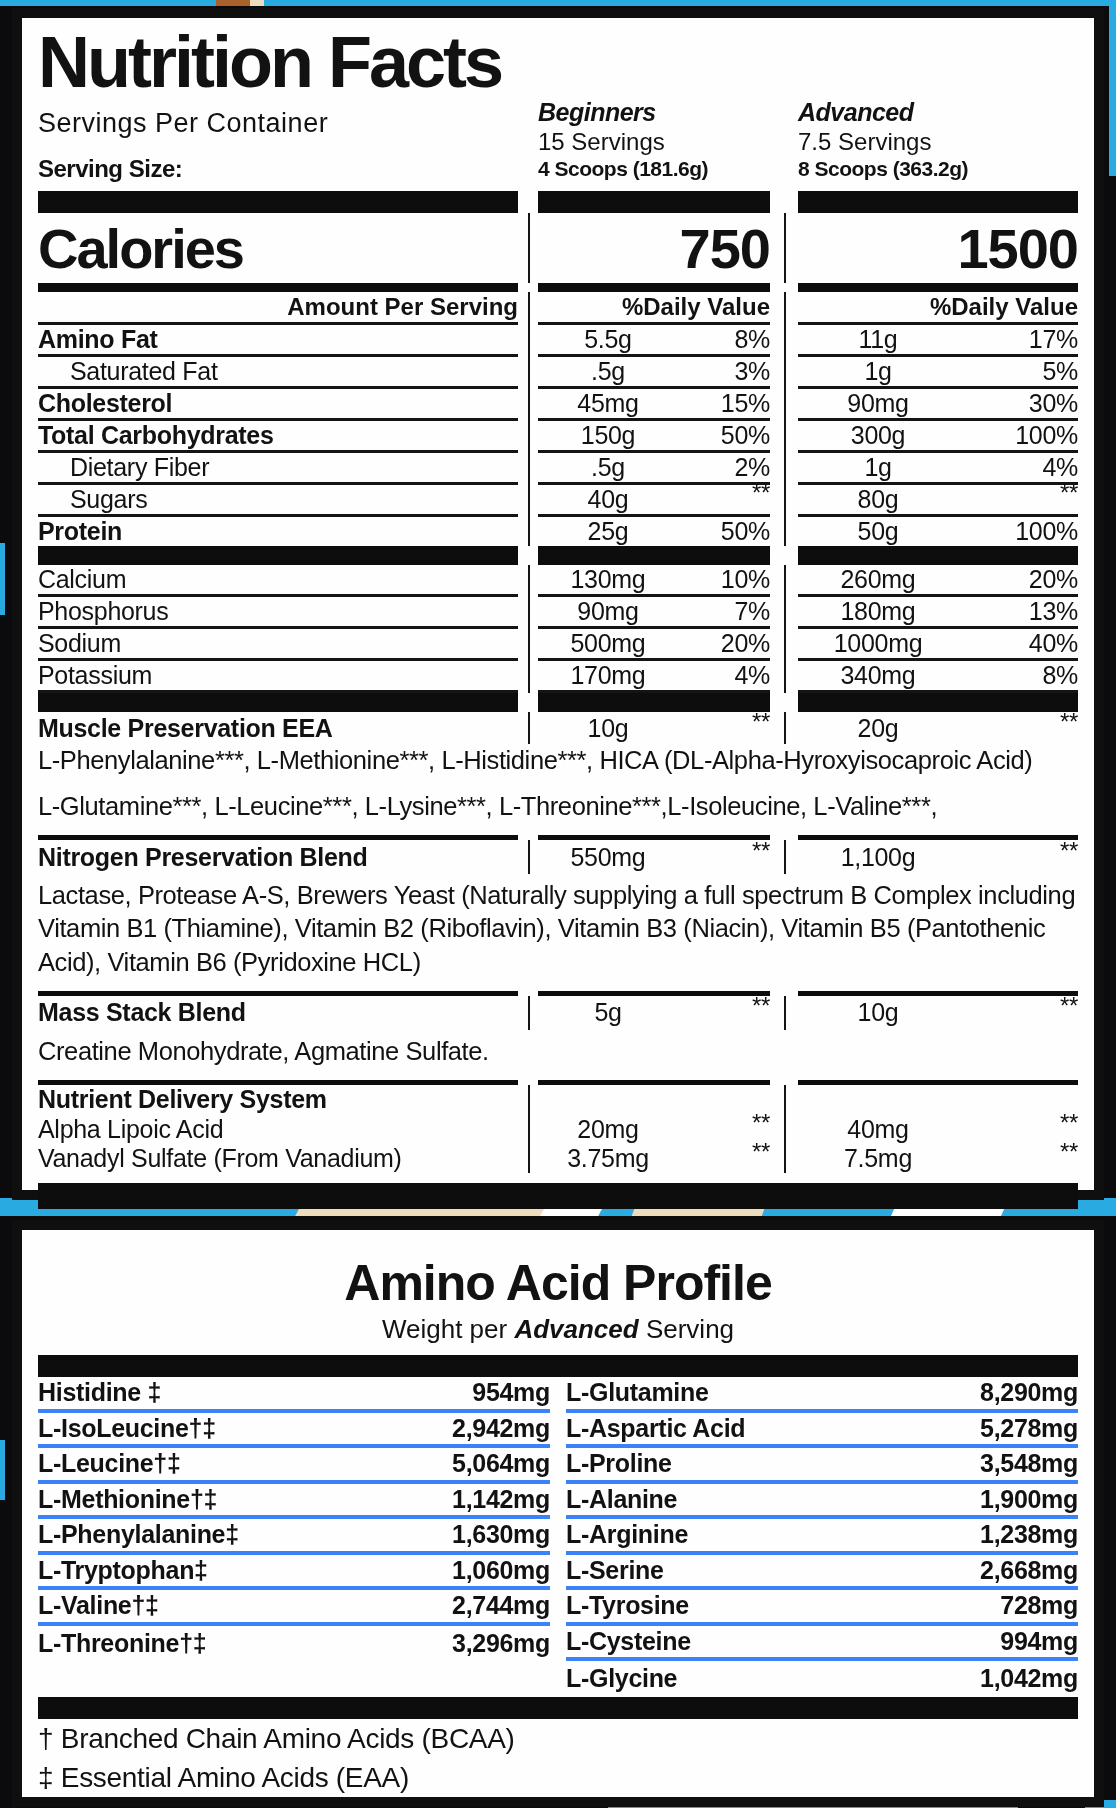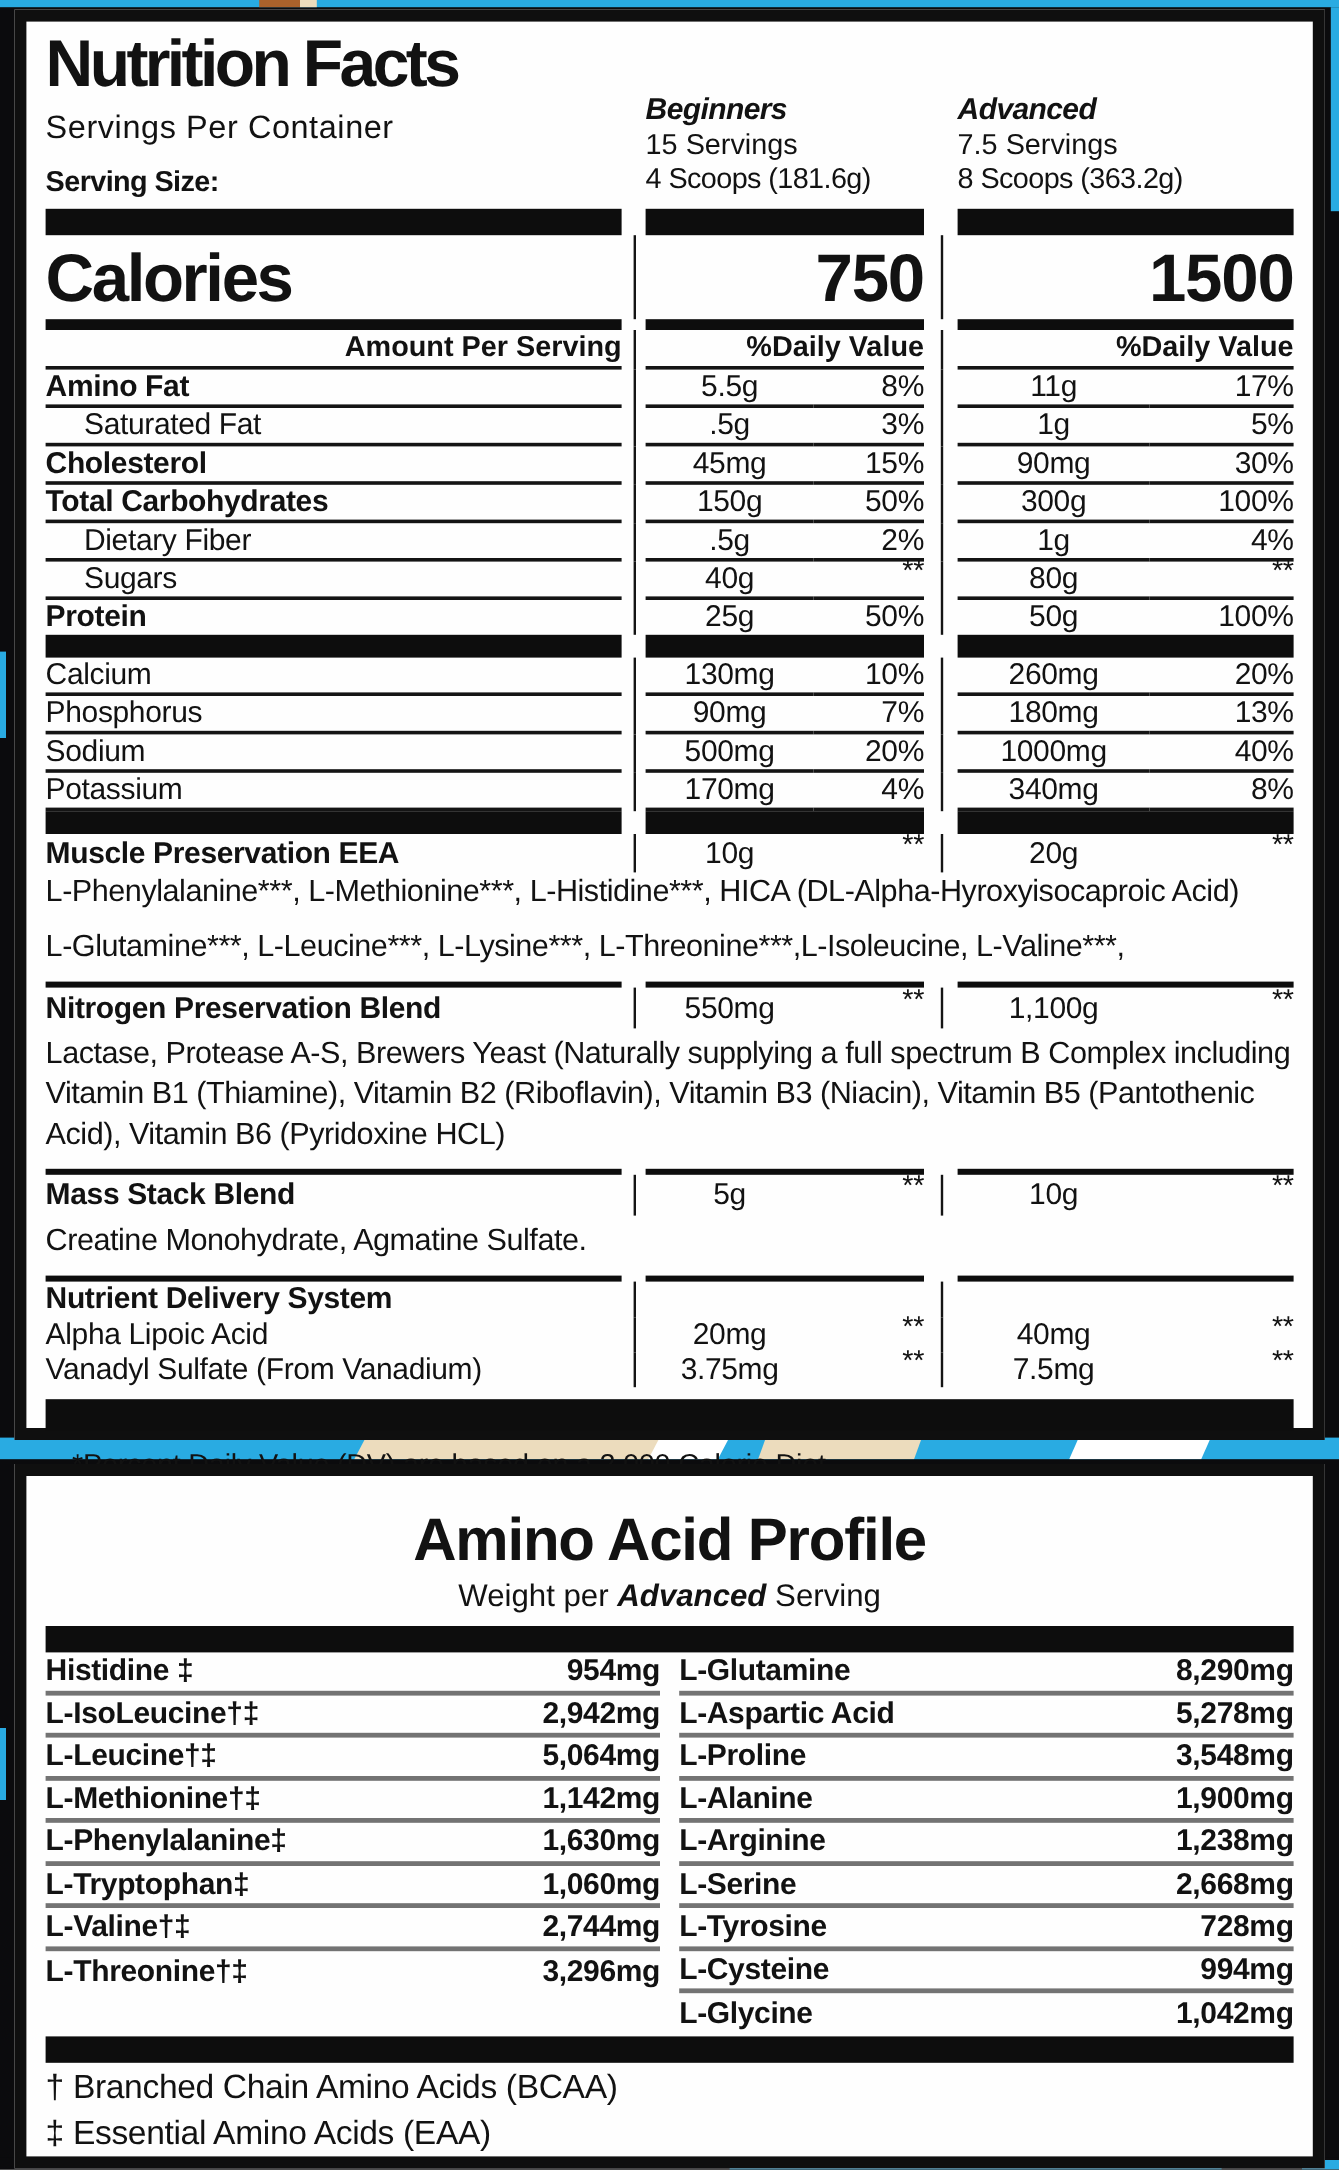--- a/index.html
+++ b/index.html
@@ -32,27 +32,27 @@
   .vd { height:100%; position:relative; }
   .vd::before { content:""; position:absolute; left:50%; top:0; bottom:0; width:2px; background:#141414; }
   .camt { text-align:center; }
   .cpct { text-align:right; }
   .bb { border-bottom:3px solid #141414; height:100%; display:flex; align-items:center; }
   .bb.camt { justify-content:center; }
   .bb.cpct { justify-content:flex-end; }
 
   
   .hdr-grid { display:grid; grid-template-columns:500px 232px 28px 280px; align-items:end; }
-  .nf-title { font-size:55px; font-weight:bold; letter-spacing:-3px; line-height:1.0; }
+  .nf-title { font-size:72px; font-weight:bold; letter-spacing:-3px; line-height:1.0; }
   .spc { font-size:27px; margin-top:10px; letter-spacing:0.5px; }
   .ssz { font-size:24px; font-weight:bold; margin-top:16px; letter-spacing:-0.5px; }
   .colhead { text-align:left; padding-bottom:2px; }
   .colhead .cname { font-size:25px; font-weight:bold; font-style:italic; letter-spacing:-0.5px; }
   .colhead .cserv { font-size:24px; margin-top:1px; }
-  .colhead .cscoop { font-size:24px; font-weight:normal; margin-top:1px; letter-spacing:-0.5px; }
+  .colhead .cscoop { font-size:21px; font-weight:bold; margin-top:1px; letter-spacing:-0.5px; }
 
   
   .barseg { background:#0d0d0d; }
   .h22 { height:22px; } .h9 { height:9px; } .h19 { height:19px; } .h5 { height:5px; }
   .s1 { grid-column:1; } .s2 { grid-column:3/5; } .s3 { grid-column:6/8; }
 
   .cal-row { height:70px; align-items:center; }
   .cal-word { font-size:56px; font-weight:bold; letter-spacing:-2px; }
   .cal-val { font-size:56px; font-weight:bold; text-align:right; letter-spacing:-1px; }
   .sp2 { grid-column:3/5; } .sp3 { grid-column:6/8; }
@@ -74,21 +74,21 @@
   .fnotes { padding:12px 0 0 22px; font-size:24px; line-height:1.45; letter-spacing:-0.2px; }
 
   
   .aap-title { text-align:center; font-size:50px; font-weight:bold; letter-spacing:-1px; }
   .aap-sub { text-align:center; font-size:26px; margin-top:2px; }
   .aap-sub .emph { font-weight:bold; font-style:italic; }
   .aap-bar { height:22px; background:#0d0d0d; margin-top:10px; }
   .aap-table { display:grid; grid-template-columns:1fr 1fr; column-gap:16px; }
   .ahalf .arow {
     display:flex; justify-content:space-between; align-items:center;
-    height:35.5px; border-bottom:4px solid #737373;
+    height:35.5px; border-bottom:4px solid #3b82f6;
     font-size:25px; font-weight:bold; letter-spacing:-0.3px;
   }
   .ahalf .arow:last-child { border-bottom:none; }
   .aap-bbar { height:22px; background:#0d0d0d; }
   .aap-foot { font-size:28px; line-height:1.4; letter-spacing:-0.3px; }
 </style>
 </head>
 <body>
 
 <div class="strip" style="top:0;height:6px;background:#29abe2;"></div>

